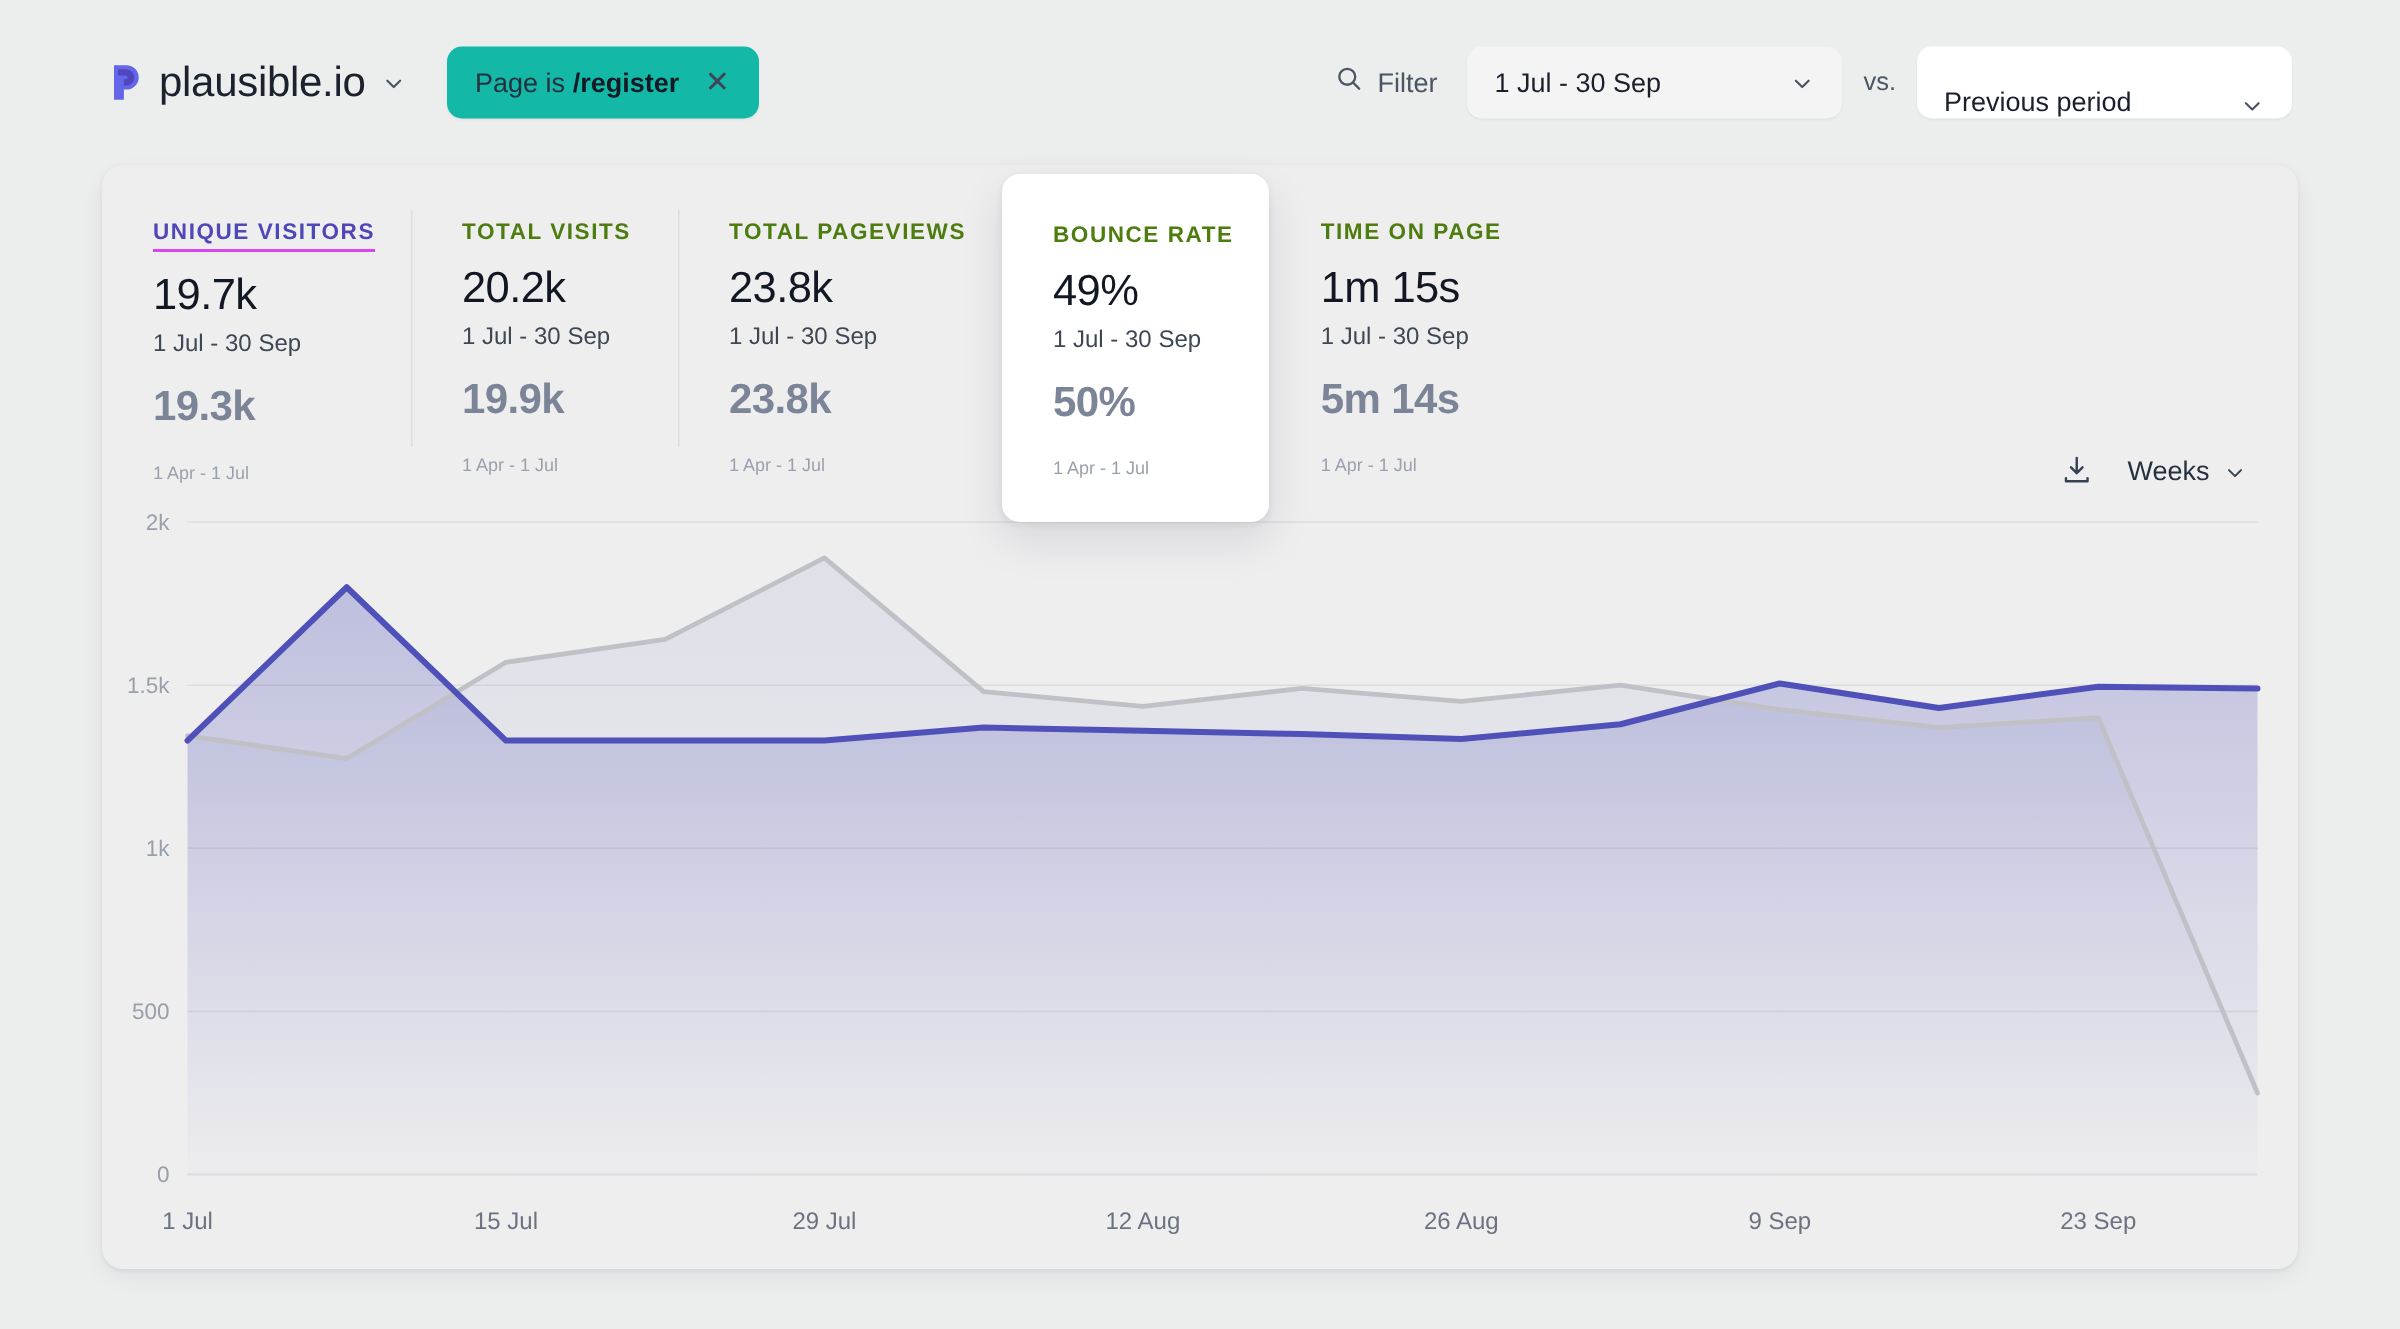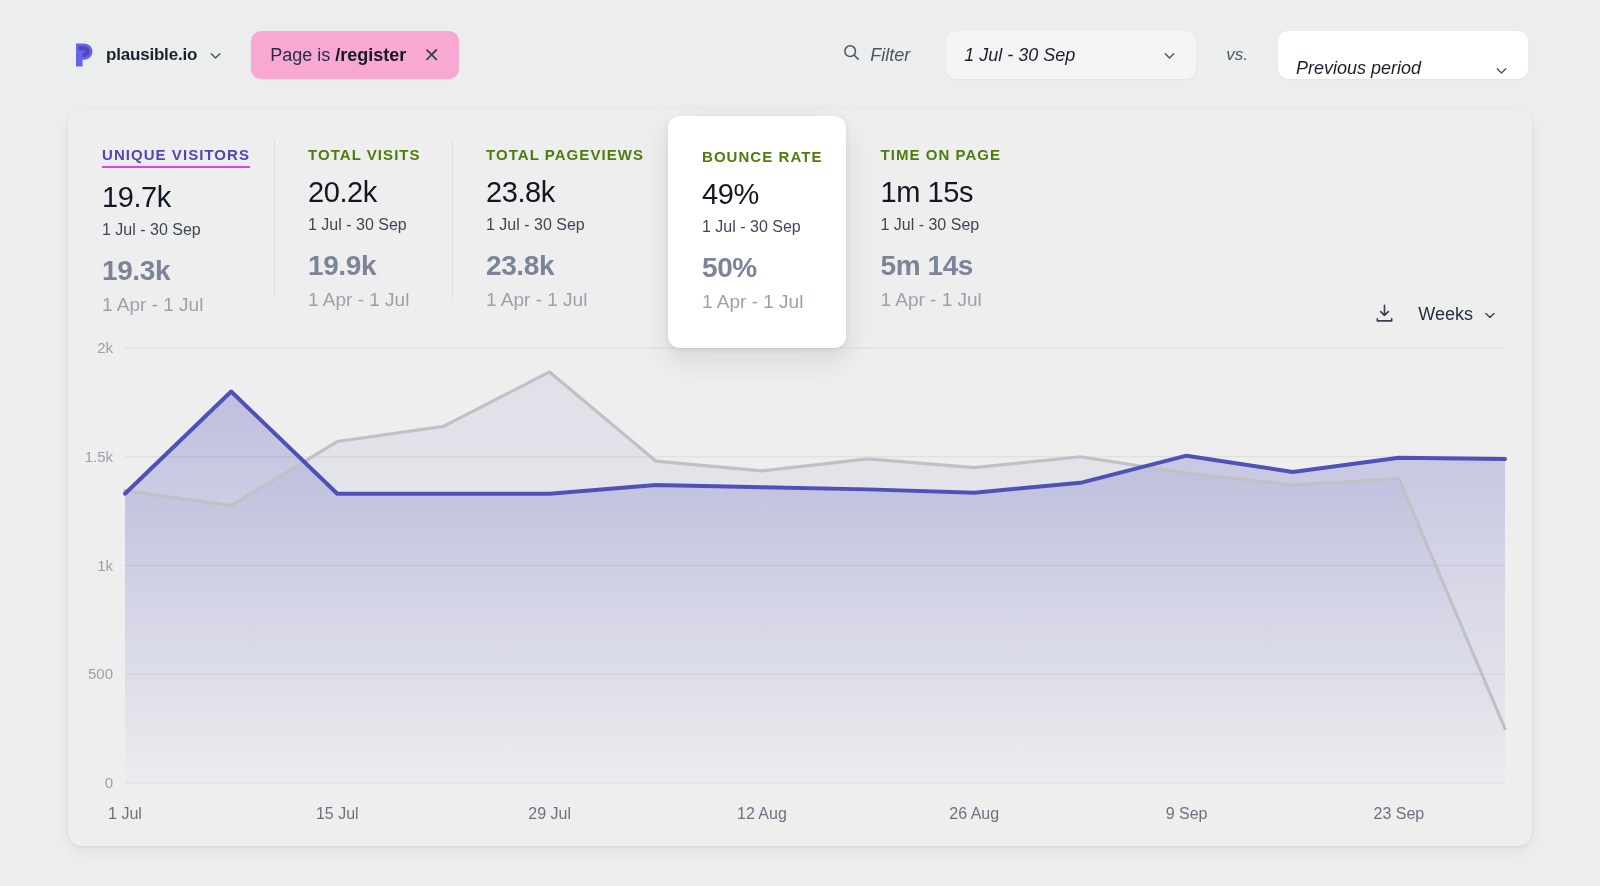--- a/index.html
+++ b/index.html
@@ -23,47 +23,47 @@
     width: 1600px; height: 110px;
     display: flex; align-items: center;
     padding: 0 72px;
   }
   .site-group { display: flex; align-items: center; gap: 10px; }
   .logo-mark {
     width: 24px; height: 27px;
     display: flex; align-items: center; justify-content: center;
   }
   .site-name {
-    font-size: 17px; font-weight: 700; color: #1b222e;
+    font-size: 28px; font-weight: 400; color: #1b222e;
     letter-spacing: -0.2px;
   }
   .chev { display: inline-block; }
   .chev svg { display: block; }
 
   .filter-pill {
     margin-left: 27px;
     height: 48px;
-    background: #f9a8d4;
+    background: #14b8a6;
     border-radius: 10px;
     display: flex; align-items: center;
     padding: 0 19px;
     gap: 17px;
     box-shadow: 0 1px 2px rgba(16,24,40,.05);
     text-align: center;
   }
   .filter-text { font-size: 18px; color: #27303f; white-space: nowrap; }
   .filter-text b { font-weight: 700; color: #131a26; }
   .pill-x {
     font-size: 20px; color: #3f4757; line-height: 1;
     cursor: pointer; font-weight: 400;
   }
 
   .topbar-right {
     margin-left: auto;
-    display: flex; align-items: center; gap: 16px; font-style: italic;
+    display: flex; align-items: center; gap: 0;
   }
   .filter-btn {
     display: flex; align-items: center; gap: 9px;
     font-size: 18px; color: #4b5563;
     padding: 0 20px 0 0;
     cursor: pointer;
   }
   .date-select {
     width: 250px; height: 48px;
     background: #f4f4f5; border-radius: 10px;
@@ -136,22 +136,22 @@
   .m-sub {
     margin-top: 7px;
     font-size: 16px; color: #3e4754;
   }
   .m-value2 {
     margin-top: 16px;
     font-size: 28px; font-weight: 700; color: #7c8598;
     letter-spacing: -0.4px;
   }
   .m-sub2 {
-    margin-top: 7px;
-    font-size: 19px; color: #9aa1ad;
+    margin-top: 21px;
+    font-size: 12px; color: #9aa1ad;
   }
 
   
   .metric.elevated {
     background: #ffffff;
     border-radius: 12px;
     box-shadow: 0 2px 6px rgba(16,24,40,.07), 0 12px 30px rgba(16,24,40,.10);
     margin-top: -22px;
     padding-top: 32px;
     height: 232px;

